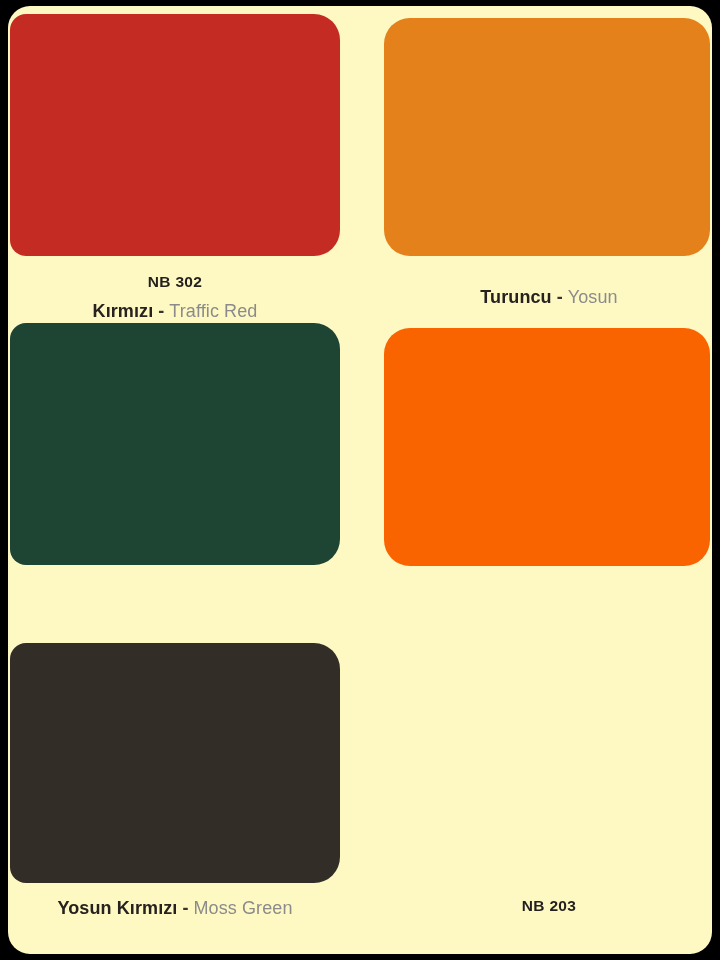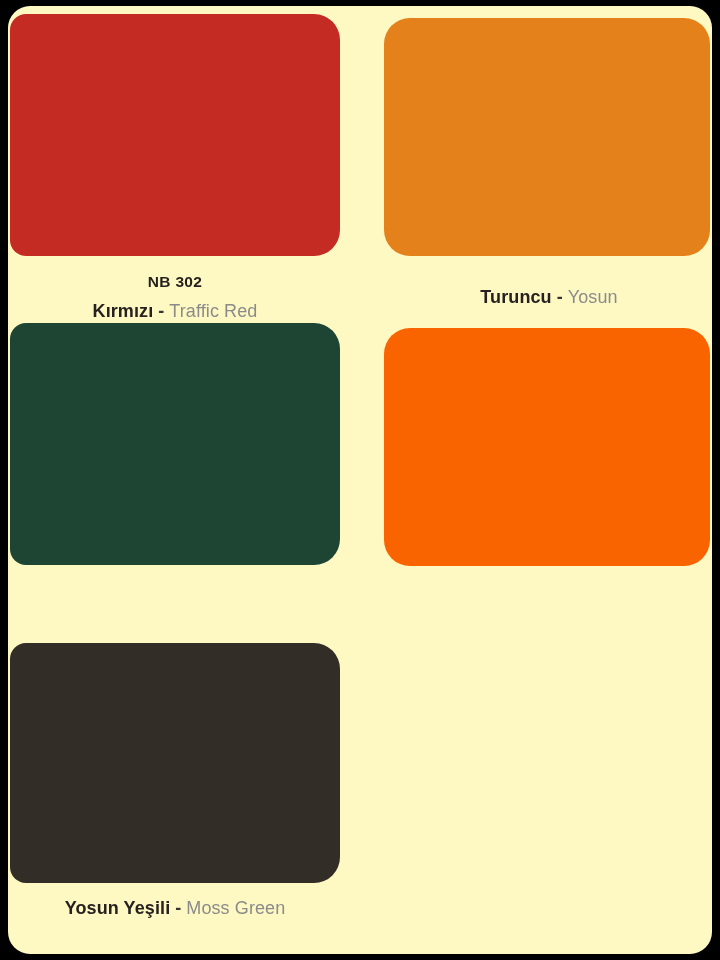--- a/index.html
+++ b/index.html
@@ -122,30 +122,31 @@
           <span class="dash">-</span>
           <span class="name-en">Yosun</span>
         </div>
       </div>
     </div>
 
     <div class="cell" id="cell-2">
       <div class="swatch" style="background-color: rgb(30, 68, 52);"></div>
       <div class="caption">
         <div class="namerow">
-          <span class="name-tr">Yosun Yeşili</span>
+          <span class="name-tr">Yosun Kırmızı</span>
           <span class="dash">-</span>
           <span class="name-en">Moss Green</span>
         </div>
       </div>
     </div>
 
     <div class="cell" id="cell-3">
       <div class="swatch" style="background-color: rgb(250, 100, 0);"></div>
       <div class="caption">
+        <div class="code">NB 203</div>
       </div>
     </div>
 
     <div class="cell" id="cell-4">
       <div class="swatch" style="background-color: rgb(51, 45, 40);"></div>
 
     </div>
 
   </div>
 </div>

